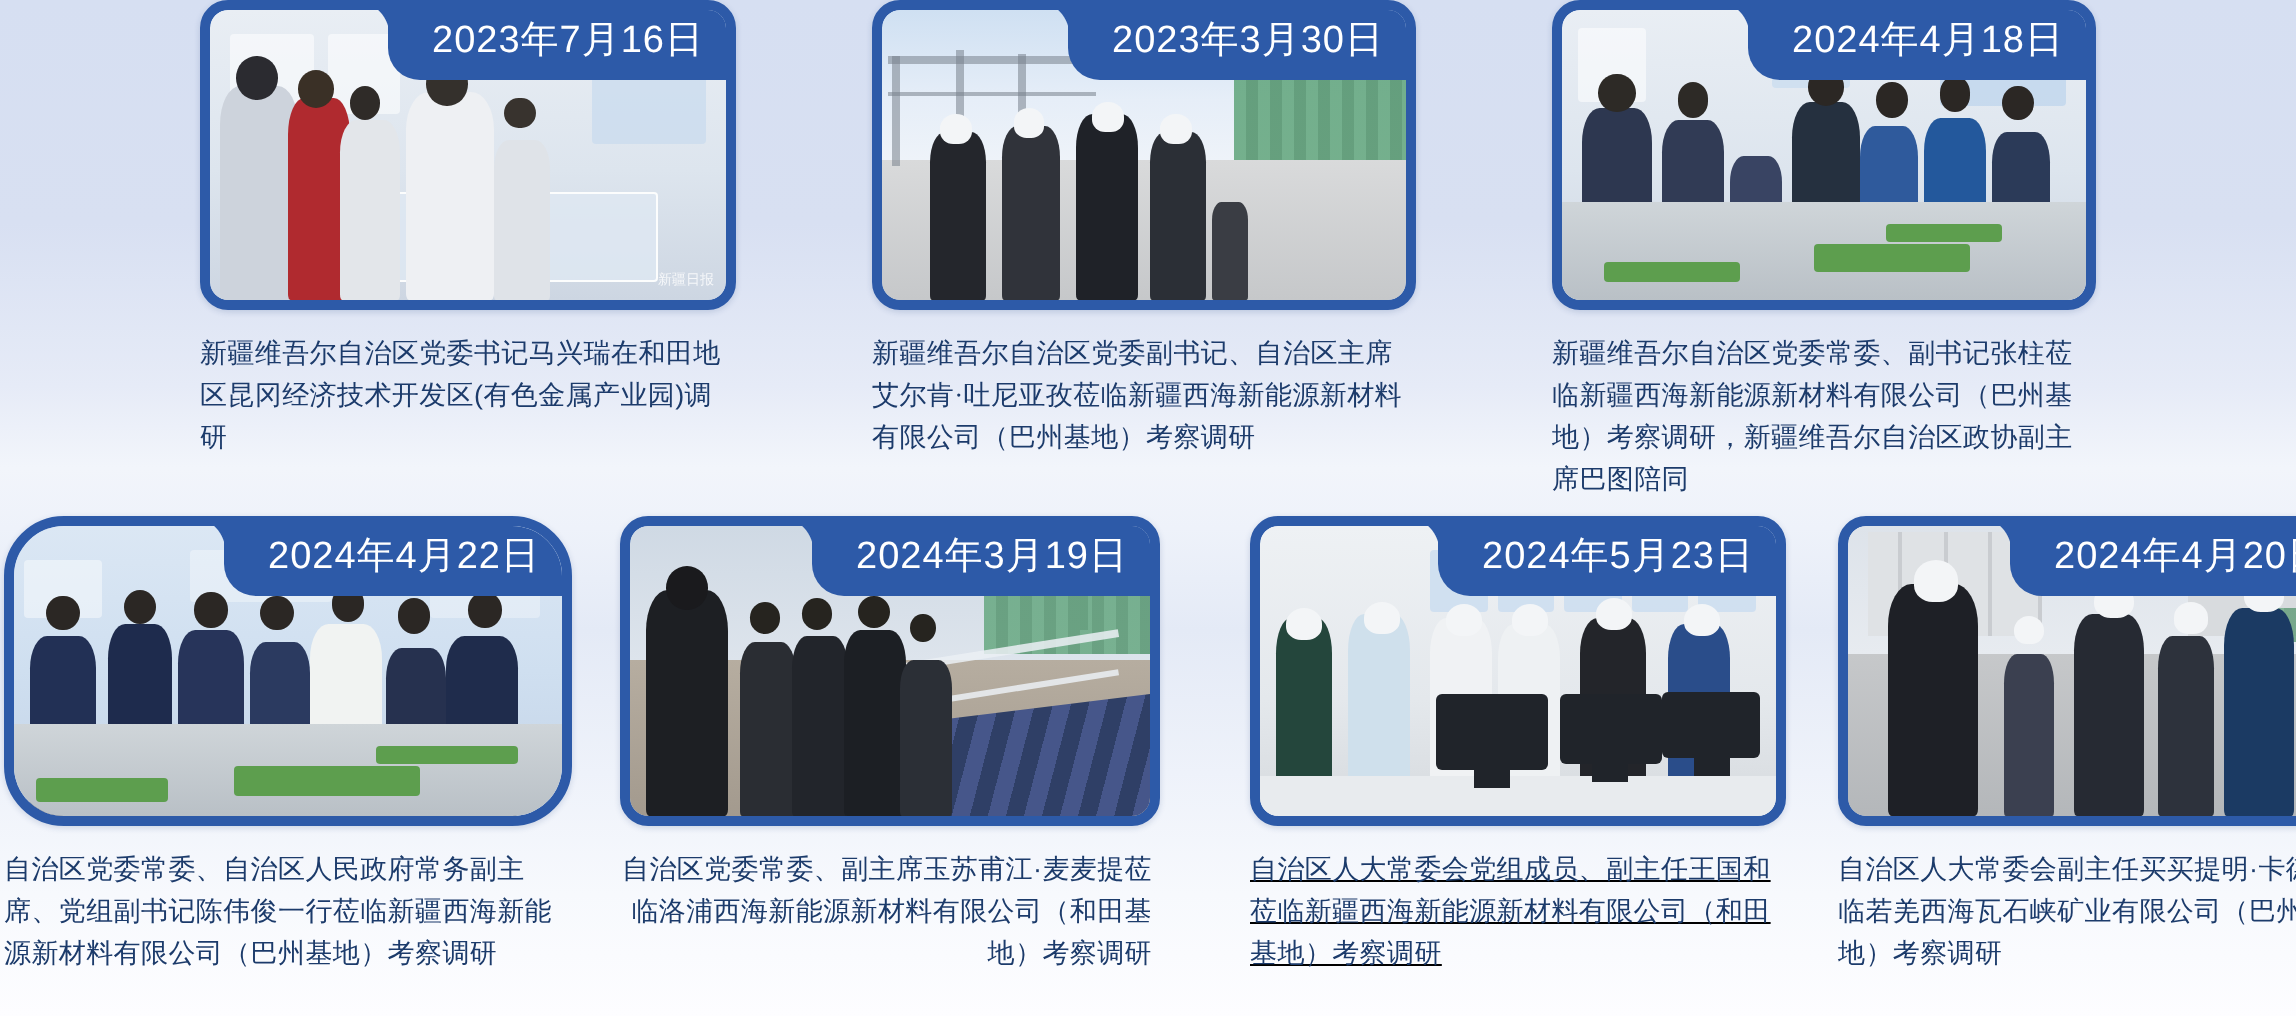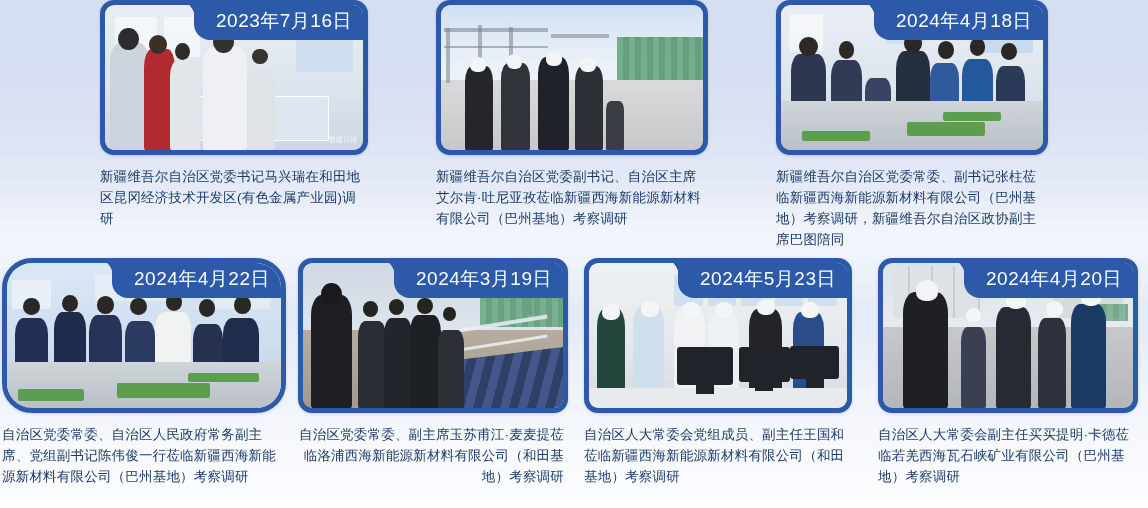--- a/index.html
+++ b/index.html
@@ -178,20 +178,21 @@
             <div class="helmet" style="left:11%; top:36%; width:6%; height:10%;"></div>
             <div class="figure" style="left:23%; width:11%; height:60%; background:#30333a;"></div>
             <div class="helmet" style="left:25%; top:34%; width:6%; height:10%;"></div>
             <div class="figure" style="left:37%; width:12%; height:64%; background:#1f2228;"></div>
             <div class="helmet" style="left:40%; top:32%; width:6%; height:10%;"></div>
             <div class="figure" style="left:51%; width:11%; height:58%; background:#2b2f36;"></div>
             <div class="helmet" style="left:53%; top:36%; width:6%; height:10%;"></div>
             <div class="figure" style="left:63%; width:7%;  height:34%; background:#3a3d44;"></div>
           </div>
         </div>
+        <div class="date-badge">2023年3月30日</div>
       </div>
       <div class="caption" style="width:266px;font-family:Liberation Serif, serif;">新疆维吾尔自治区党委副书记、自治区主席艾尔肯·吐尼亚孜莅临新疆西海新能源新材料有限公司（巴州基地）考察调研</div>
     </div>
 
     <div class="card" style="width:272px; margin-left:68px;">
       <div class="card-frame" style="width:272px; height:155px;">
         <div class="photo">
           <div class="photo-inner">
             <div class="indoor"></div>
             <div class="wall-panel" style="left:3%;  top:6%; width:13%; height:26%;"></div>
@@ -251,21 +252,21 @@
             <div class="model-green" style="left:4%;  bottom:5%;  width:24%; height:8%;"></div>
             <div class="model-green" style="left:40%; bottom:7%;  width:34%; height:10%;"></div>
             <div class="model-green" style="left:66%; bottom:18%; width:26%; height:6%;"></div>
           </div>
         </div>
         <div class="date-badge">2024年4月22日</div>
       </div>
       <div class="caption" style="width:280px;">自治区党委常委、自治区人民政府常务副主席、党组副书记陈伟俊一行莅临新疆西海新能源新材料有限公司（巴州基地）考察调研</div>
     </div>
 
-    <div class="card" style="width:270px; margin-left:12px;">
+    <div class="card" style="width:270px; margin-left:24px;">
       <div class="card-frame" style="width:270px; height:155px;">
         <div class="photo">
           <div class="photo-inner">
             <div class="sky" style="height:46%; background:linear-gradient(180deg,#cfd9e4 0%,#dde4ec 100%);"></div>
             <div class="ground" style="height:54%; background:linear-gradient(180deg,#b6ada0 0%,#a39a8e 100%);"></div>
             <div class="steel" style="right:12%; top:6%; width:1.4%; height:30%; background:#8e949c;"></div>
             <div class="steel" style="right:10%; top:6%; width:16%; height:2%;  background:#8e949c;"></div>
             <div class="greenmesh" style="right:0; top:22%; width:32%; height:22%; opacity:.8;"></div>
             <div class="solar" style="right:0; bottom:0; width:44%; height:42%; transform:skewY(-7deg); transform-origin:right bottom;"></div>
             <div class="railing" style="left:48%; top:42%; width:46%; height:3%; transform:rotate(-9deg);"></div>
@@ -280,21 +281,21 @@
             <div class="head" style="left:44%; top:24%; width:6%; height:11%; background:#26241f;"></div>
             <div class="figure" style="left:52%; width:10%; height:54%; background:#2b2f36;"></div>
             <div class="head" style="left:54%; top:30%; width:5%; height:10%; background:#26241f;"></div>
           </div>
         </div>
         <div class="date-badge">2024年3月19日</div>
       </div>
       <div class="caption" style="width:266px;text-align:right;">自治区党委常委、副主席玉苏甫江·麦麦提莅临洛浦西海新能源新材料有限公司（和田基地）考察调研</div>
     </div>
 
-    <div class="card" style="width:268px; margin-left:16px;">
+    <div class="card" style="width:268px; margin-left:45px;text-decoration:underline;">
       <div class="card-frame" style="width:268px; height:155px;">
         <div class="photo">
           <div class="photo-inner">
             <div class="indoor" style="background:linear-gradient(180deg,#eef1f4 0%,#e4e8ec 60%,#d6dade 100%);"></div>
             <div class="wall-panel" style="left:33%; top:8%;  width:11%; height:22%; background:rgba(205,222,240,.9);"></div>
             <div class="wall-panel" style="left:46%; top:8%;  width:11%; height:22%; background:rgba(205,222,240,.9);"></div>
             <div class="wall-panel" style="left:59%; top:8%;  width:11%; height:22%; background:rgba(205,222,240,.9);"></div>
             <div class="wall-panel" style="left:72%; top:8%;  width:11%; height:22%; background:rgba(205,222,240,.9);"></div>
             <div class="wall-panel" style="left:85%; top:8%;  width:11%; height:22%; background:rgba(205,222,240,.9);"></div>
             <div class="figure" style="left:3%;  width:11%; height:68%; background:#24463c;"></div>

